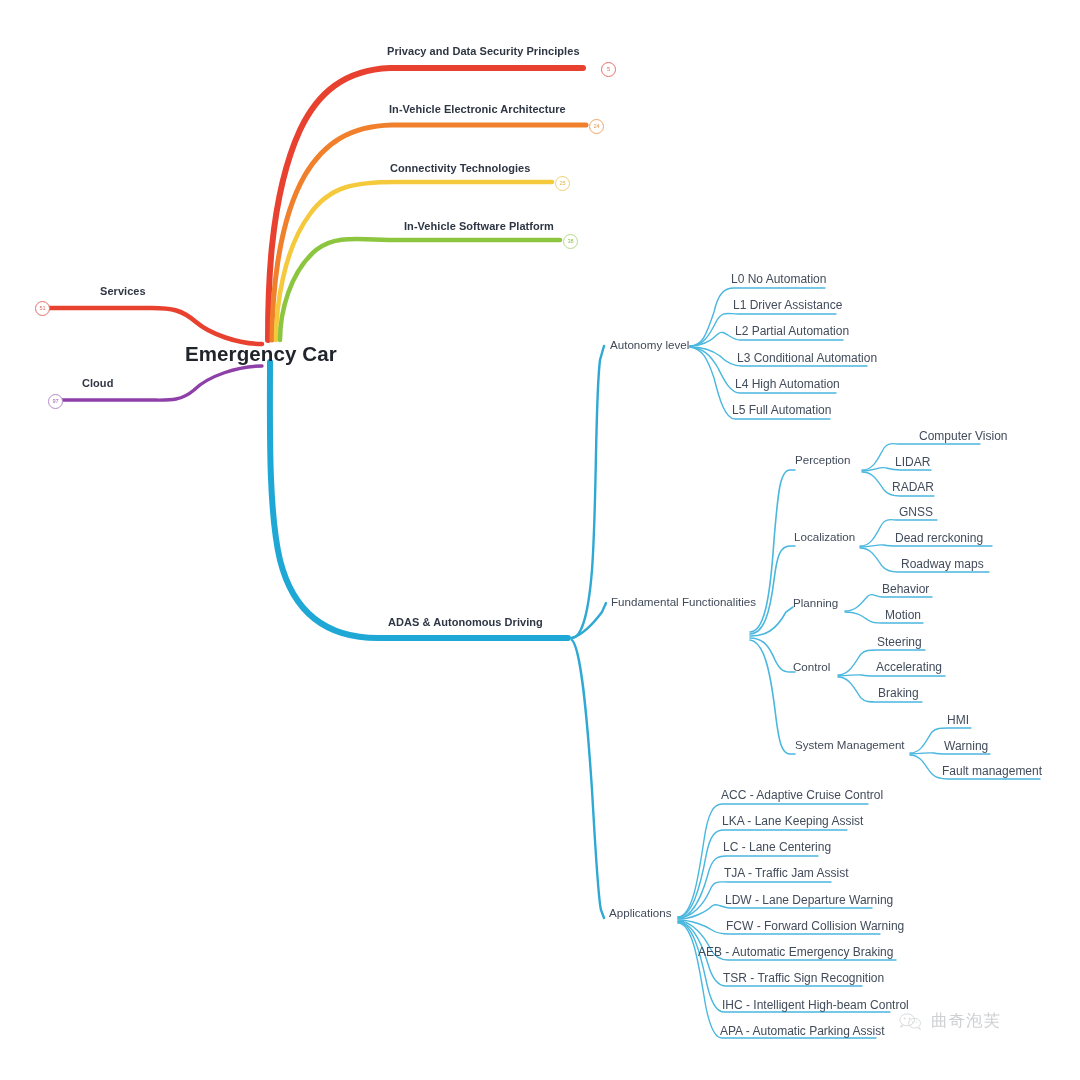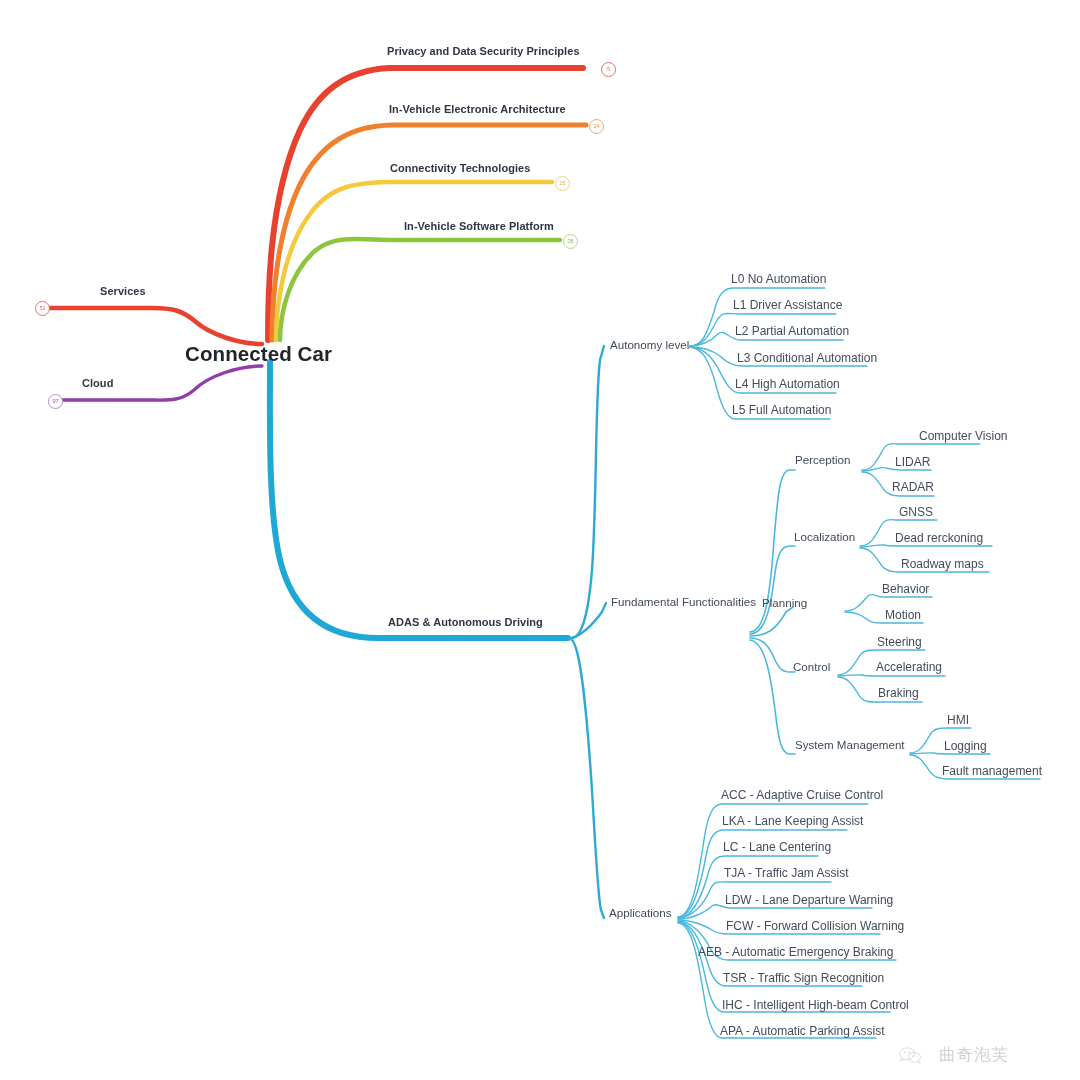--- a/index.html
+++ b/index.html
@@ -33,22 +33,22 @@
     font-family:"Liberation Sans",sans-serif;
     color:#9aa0a6;
   }
   .badge.red{border-color:#e8706a;color:#e06a62;}
   .badge.orange{border-color:#f0a76a;color:#e89550;}
   .badge.yellow{border-color:#f0d173;color:#dcb83f;}
   .badge.green{border-color:#b6d98a;color:#92bf58;}
   .badge.purple{border-color:#b78dc7;color:#9a5fb0;}
 
   .watermark{
-    position:absolute;left:898px;top:1044px;display:flex;align-items:center;
-    gap:17px;opacity:.42;text-align:center;
+    position:absolute;left:898px;top:1010px;display:flex;align-items:center;
+    gap:9px;opacity:.42;text-align:center;
   }
   .wm-text{
     font-size:16.5px;color:#8c9098;font-family:"DejaVu Sans",sans-serif;
     letter-spacing:1px;
   }
   .wm-logo{width:24px;height:17px;}
 </style>
 </head>
 <body>
 
@@ -110,21 +110,21 @@
       <path d="M678,919 C692,919 706,912 712,906 C716,902 722,908 730,908 L872,908" stroke="#49b7de" stroke-width="1.4"></path>
       <path d="M678,920 C692,920 706,926 712,930 C716,933 722,934 730,934 L880,934" stroke="#49b7de" stroke-width="1.4"></path>
       <path d="M678,921 C692,921 704,936 710,948 C714,956 720,960 728,960 L896,960" stroke="#49b7de" stroke-width="1.4"></path>
       <path d="M678,922 C692,922 702,944 708,964 C712,978 718,986 726,986 L862,986" stroke="#49b7de" stroke-width="1.4"></path>
       <path d="M678,922 C692,922 700,952 706,980 C710,1000 716,1012 724,1012 L890,1012" stroke="#49b7de" stroke-width="1.4"></path>
       <path d="M678,923 C692,923 698,960 704,996 C708,1022 714,1038 722,1038 L876,1038" stroke="#49b7de" stroke-width="1.4"></path>
 
     </g>
   </svg>
 
-  <div class="node root-node">Connected Car</div>
+  <div class="node root-node">Emergency Car</div>
 
   <div class="node lvl1 lvl1-dark" style="left:387px;top:46px;">Privacy and Data Security Principles</div>
   <div class="badge red" style="left:601px;top:62px;">5</div>
 
   <div class="node lvl1 lvl1-dark" style="left:389px;top:104px;">In-Vehicle Electronic Architecture</div>
   <div class="badge orange" style="left:589px;top:119px;">24</div>
 
   <div class="node lvl1 lvl1-dark" style="left:390px;top:163px;">Connectivity Technologies</div>
   <div class="badge yellow" style="left:555px;top:176px;">25</div>
 
@@ -152,32 +152,32 @@
   <div class="node lvl2" style="left:795px;top:454px;">Perception</div>
   <div class="node lvl3" style="left:899px;top:430px;margin-left:20px;">Computer Vision</div>
   <div class="node lvl3" style="left:895px;top:456px;">LIDAR</div>
   <div class="node lvl3" style="left:892px;top:481px;">RADAR</div>
 
   <div class="node lvl2" style="left:794px;top:531px;">Localization</div>
   <div class="node lvl3" style="left:899px;top:506px;">GNSS</div>
   <div class="node lvl3" style="left:895px;top:532px;">Dead rerckoning</div>
   <div class="node lvl3" style="left:901px;top:558px;">Roadway maps</div>
 
-  <div class="node lvl2" style="left:762px;top:597px;">Planning</div>
+  <div class="node lvl2" style="left:793px;top:597px;">Planning</div>
   <div class="node lvl3" style="left:882px;top:583px;">Behavior</div>
   <div class="node lvl3" style="left:885px;top:609px;">Motion</div>
 
   <div class="node lvl2" style="left:793px;top:661px;">Control</div>
   <div class="node lvl3" style="left:877px;top:636px;">Steering</div>
   <div class="node lvl3" style="left:876px;top:661px;">Accelerating</div>
   <div class="node lvl3" style="left:878px;top:687px;">Braking</div>
 
   <div class="node lvl2" style="left:795px;top:739px;">System Management</div>
   <div class="node lvl3" style="left:947px;top:714px;">HMI</div>
-  <div class="node lvl3" style="left:944px;top:740px;">Logging</div>
+  <div class="node lvl3" style="left:944px;top:740px;">Warning</div>
   <div class="node lvl3" style="left:942px;top:765px;">Fault management</div>
 
   <div class="node lvl2" style="left:609px;top:907px;">Applications</div>
   <div class="node lvl3" style="left:721px;top:789px;text-align:center;">ACC - Adaptive Cruise Control</div>
   <div class="node lvl3" style="left:722px;top:815px;">LKA - Lane Keeping Assist</div>
   <div class="node lvl3" style="left:723px;top:841px;">LC - Lane Centering</div>
   <div class="node lvl3" style="left:724px;top:867px;text-align:center;">TJA  - Traffic Jam Assist</div>
   <div class="node lvl3" style="left:725px;top:894px;">LDW - Lane Departure Warning</div>
   <div class="node lvl3" style="left:726px;top:920px;">FCW - Forward Collision Warning</div>
   <div class="node lvl3" style="left:698px;top:946px;">AEB - Automatic Emergency Braking</div>

